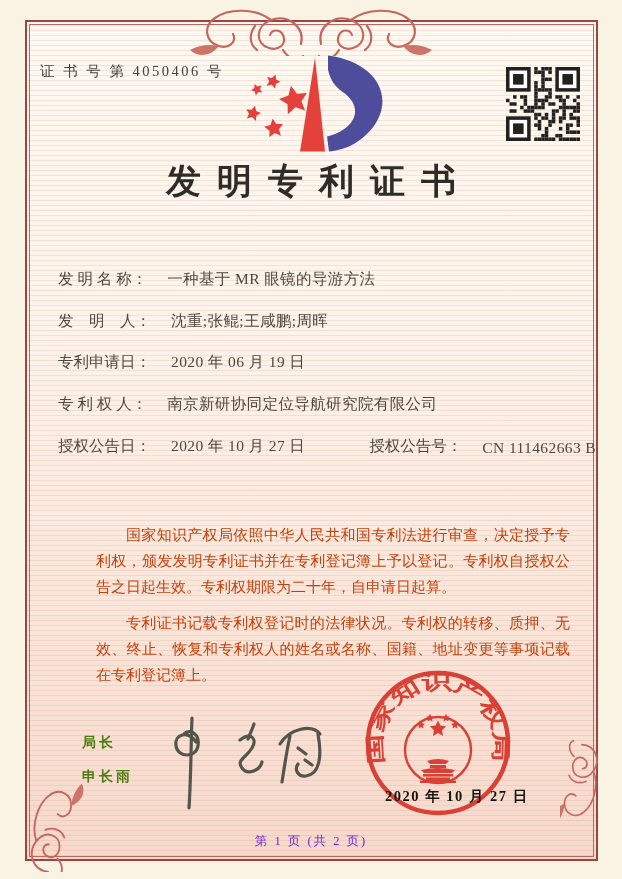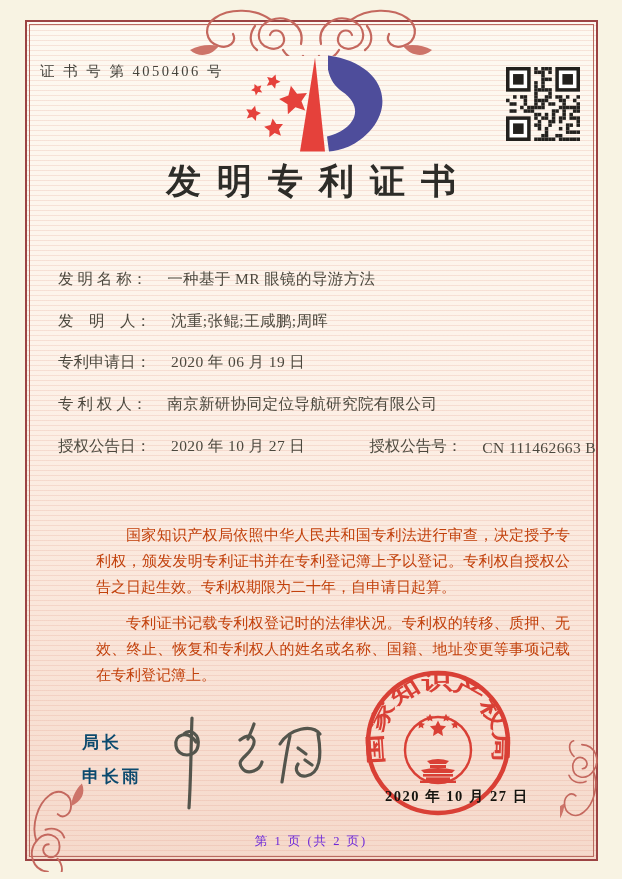--- a/index.html
+++ b/index.html
@@ -38,21 +38,21 @@
   .row{height:41.8px; display:flex; align-items:flex-end; white-space:nowrap;}
   .flabel{flex:0 0 auto; color:#4c483e;}
   .fvalue{margin-left:20px; letter-spacing:0.4px;}
   .grant-right{margin-left:64px;}
   .paras{
     position:absolute; left:58px; right:52px; top:522px;
     font-size:15px; line-height:26px; color:#c2410c; font-weight:400; text-align:justify;margin-left:38px;
   }
   .paras p{margin:0; text-indent:2em;}
   .paras p + p{margin-top:10px;}
-  .signer{position:absolute; left:82px; top:726px; font-size:17px; color:#0c4a6e; letter-spacing:3px; line-height:34px; font-weight:600;}
+  .signer{position:absolute; left:82px; top:726px; font-size:14px; color:#4d7c0f; letter-spacing:3px; line-height:34px; font-weight:600;}
   .signature{position:absolute; left:162px; top:712px;}
   .seal{position:absolute; left:363px; top:668px; opacity:0.95;}
   .seal-date{
     position:absolute; left:385px; top:787px; font-size:14.5px; color:#15140f; letter-spacing:1.5px; font-weight:600; z-index:4;
   }
   .footer{
     position:absolute; left:0; right:0; top:833px; text-align:center;
     font-size:12.5px; color:#6d28d9; letter-spacing:2px;
   }
 </style>

